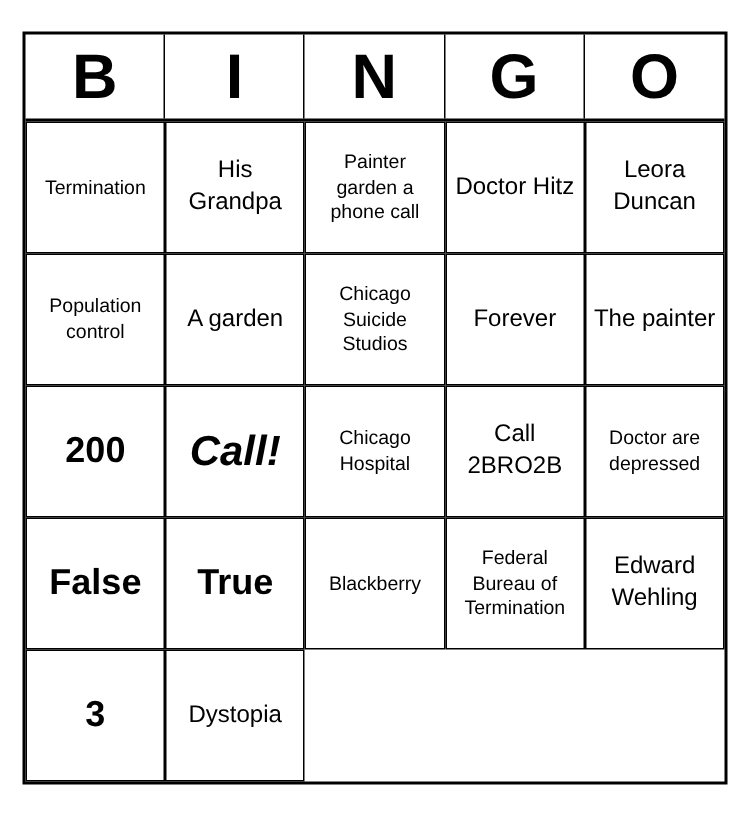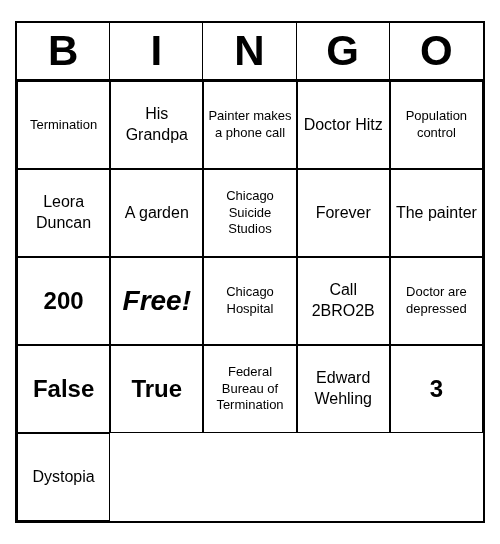--- a/index.html
+++ b/index.html
@@ -70,33 +70,34 @@
   <div class="bingo-header">
     <div class="bingo-header-cell">B</div>
     <div class="bingo-header-cell">I</div>
     <div class="bingo-header-cell">N</div>
     <div class="bingo-header-cell">G</div>
     <div class="bingo-header-cell">O</div>
   </div>
   <div class="bingo-grid" id="grid">
   <div class="bingo-cell">Termination</div>
       <div class="bingo-cell large-text">His Grandpa</div>
-      <div class="bingo-cell">Painter makes a phone call</div>
+      <div class="bingo-cell">Painter garden a phone call</div>
       <div class="bingo-cell large-text">Doctor Hitz</div>
+      <div class="bingo-cell large-text">Leora Duncan</div>
       <div class="bingo-cell">Population control</div>
-      <div class="bingo-cell large-text">Leora Duncan</div>
       <div class="bingo-cell large-text">A garden</div>
       <div class="bingo-cell">Chicago Suicide Studios</div>
       <div class="bingo-cell large-text">Forever</div>
       <div class="bingo-cell large-text">The painter</div>
       <div class="bingo-cell xlarge-text">200</div>
-      <div class="bingo-cell free">Free!</div>
+      <div class="bingo-cell free">Call!</div>
       <div class="bingo-cell">Chicago Hospital</div>
       <div class="bingo-cell large-text">Call 2BRO2B</div>
       <div class="bingo-cell">Doctor are depressed</div>
       <div class="bingo-cell xlarge-text">False</div>
       <div class="bingo-cell xlarge-text">True</div>
+      <div class="bingo-cell">Blackberry</div>
       <div class="bingo-cell">Federal Bureau of Termination</div>
       <div class="bingo-cell large-text">Edward Wehling</div>
       <div class="bingo-cell xlarge-text">3</div>
       <div class="bingo-cell large-text">Dystopia</div>
     </div>
 </div>
 
 </body></html>

